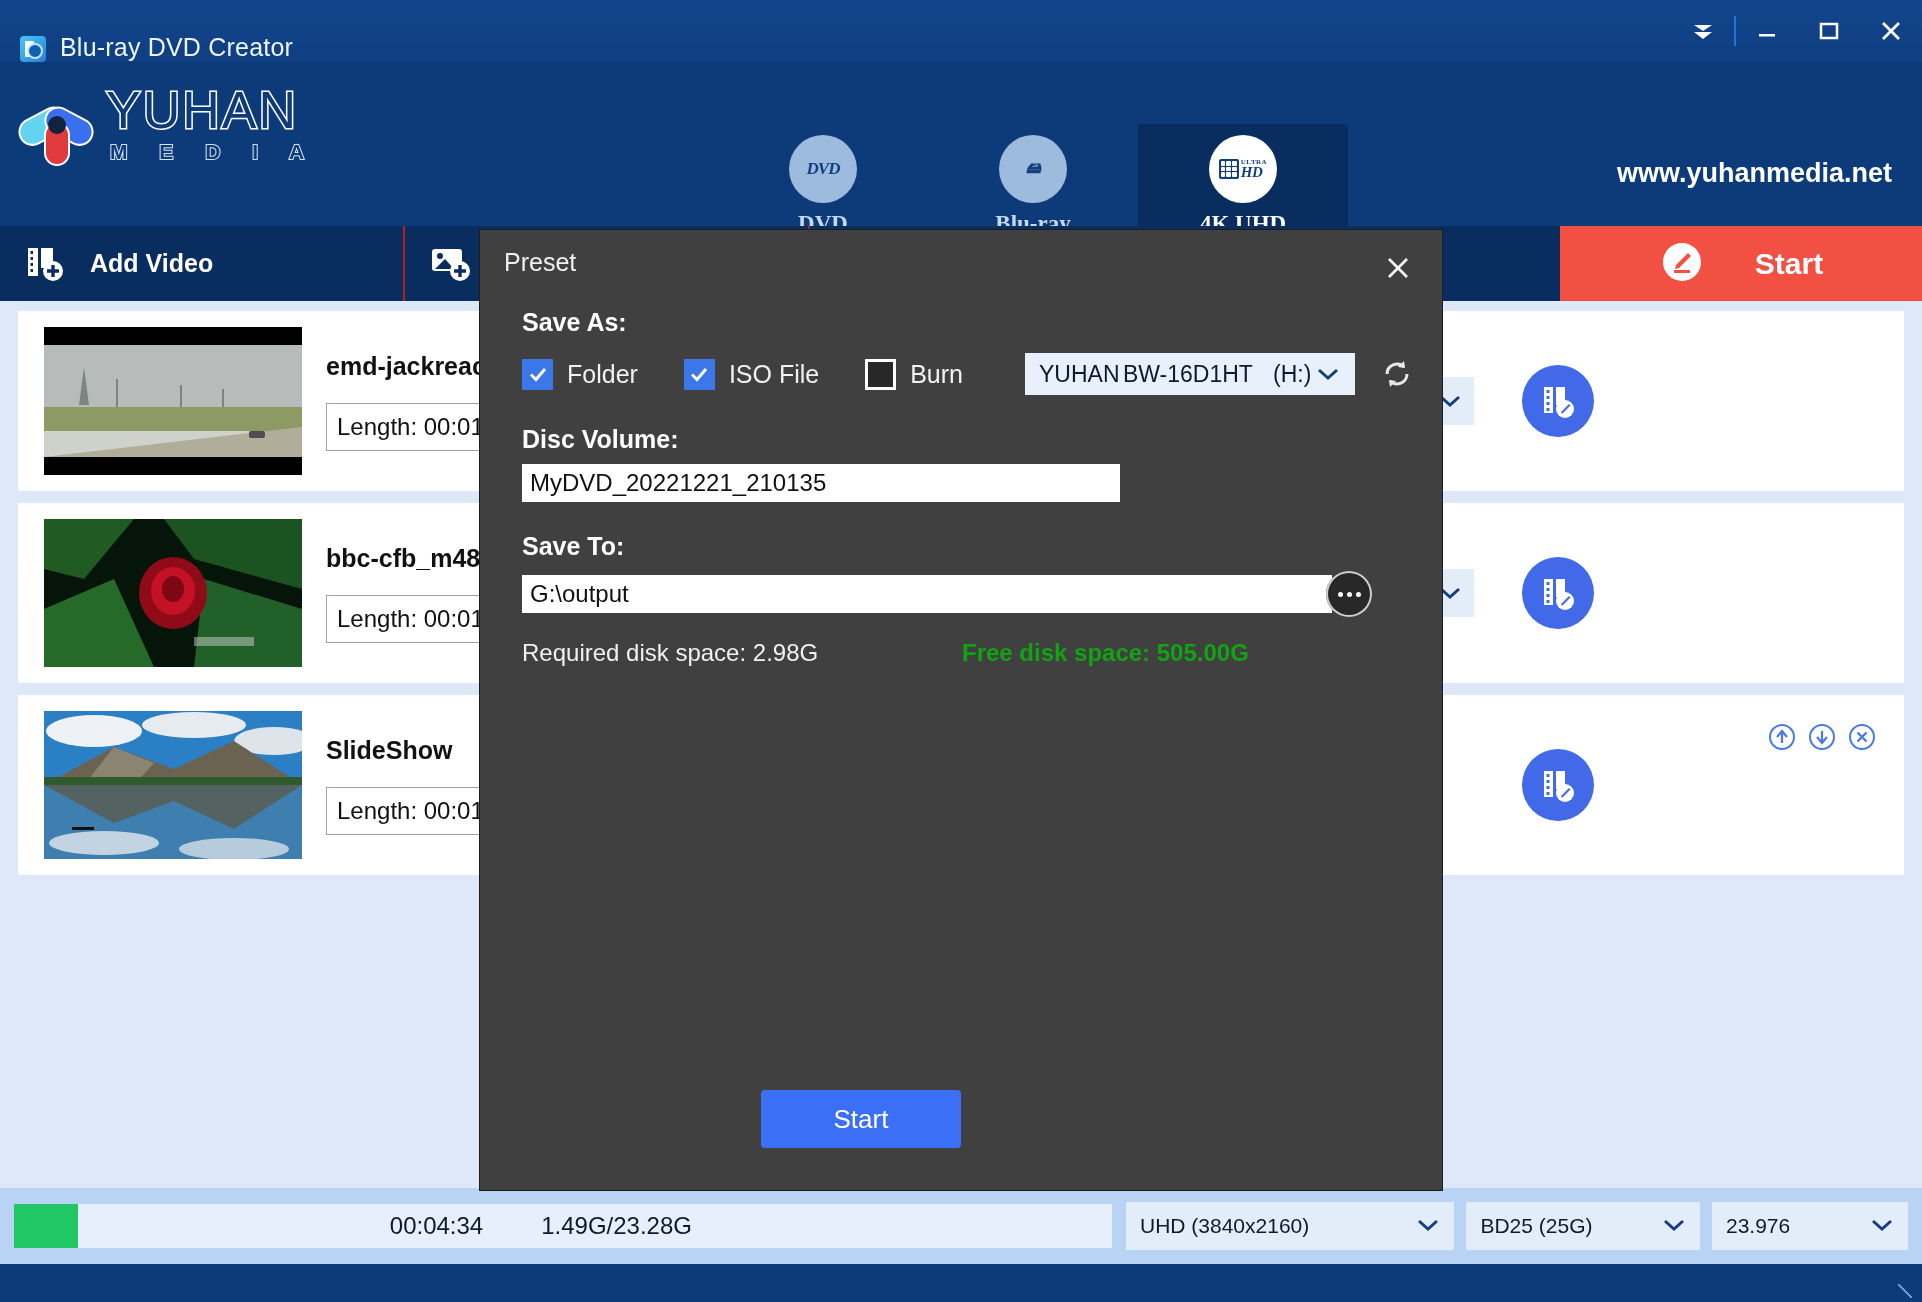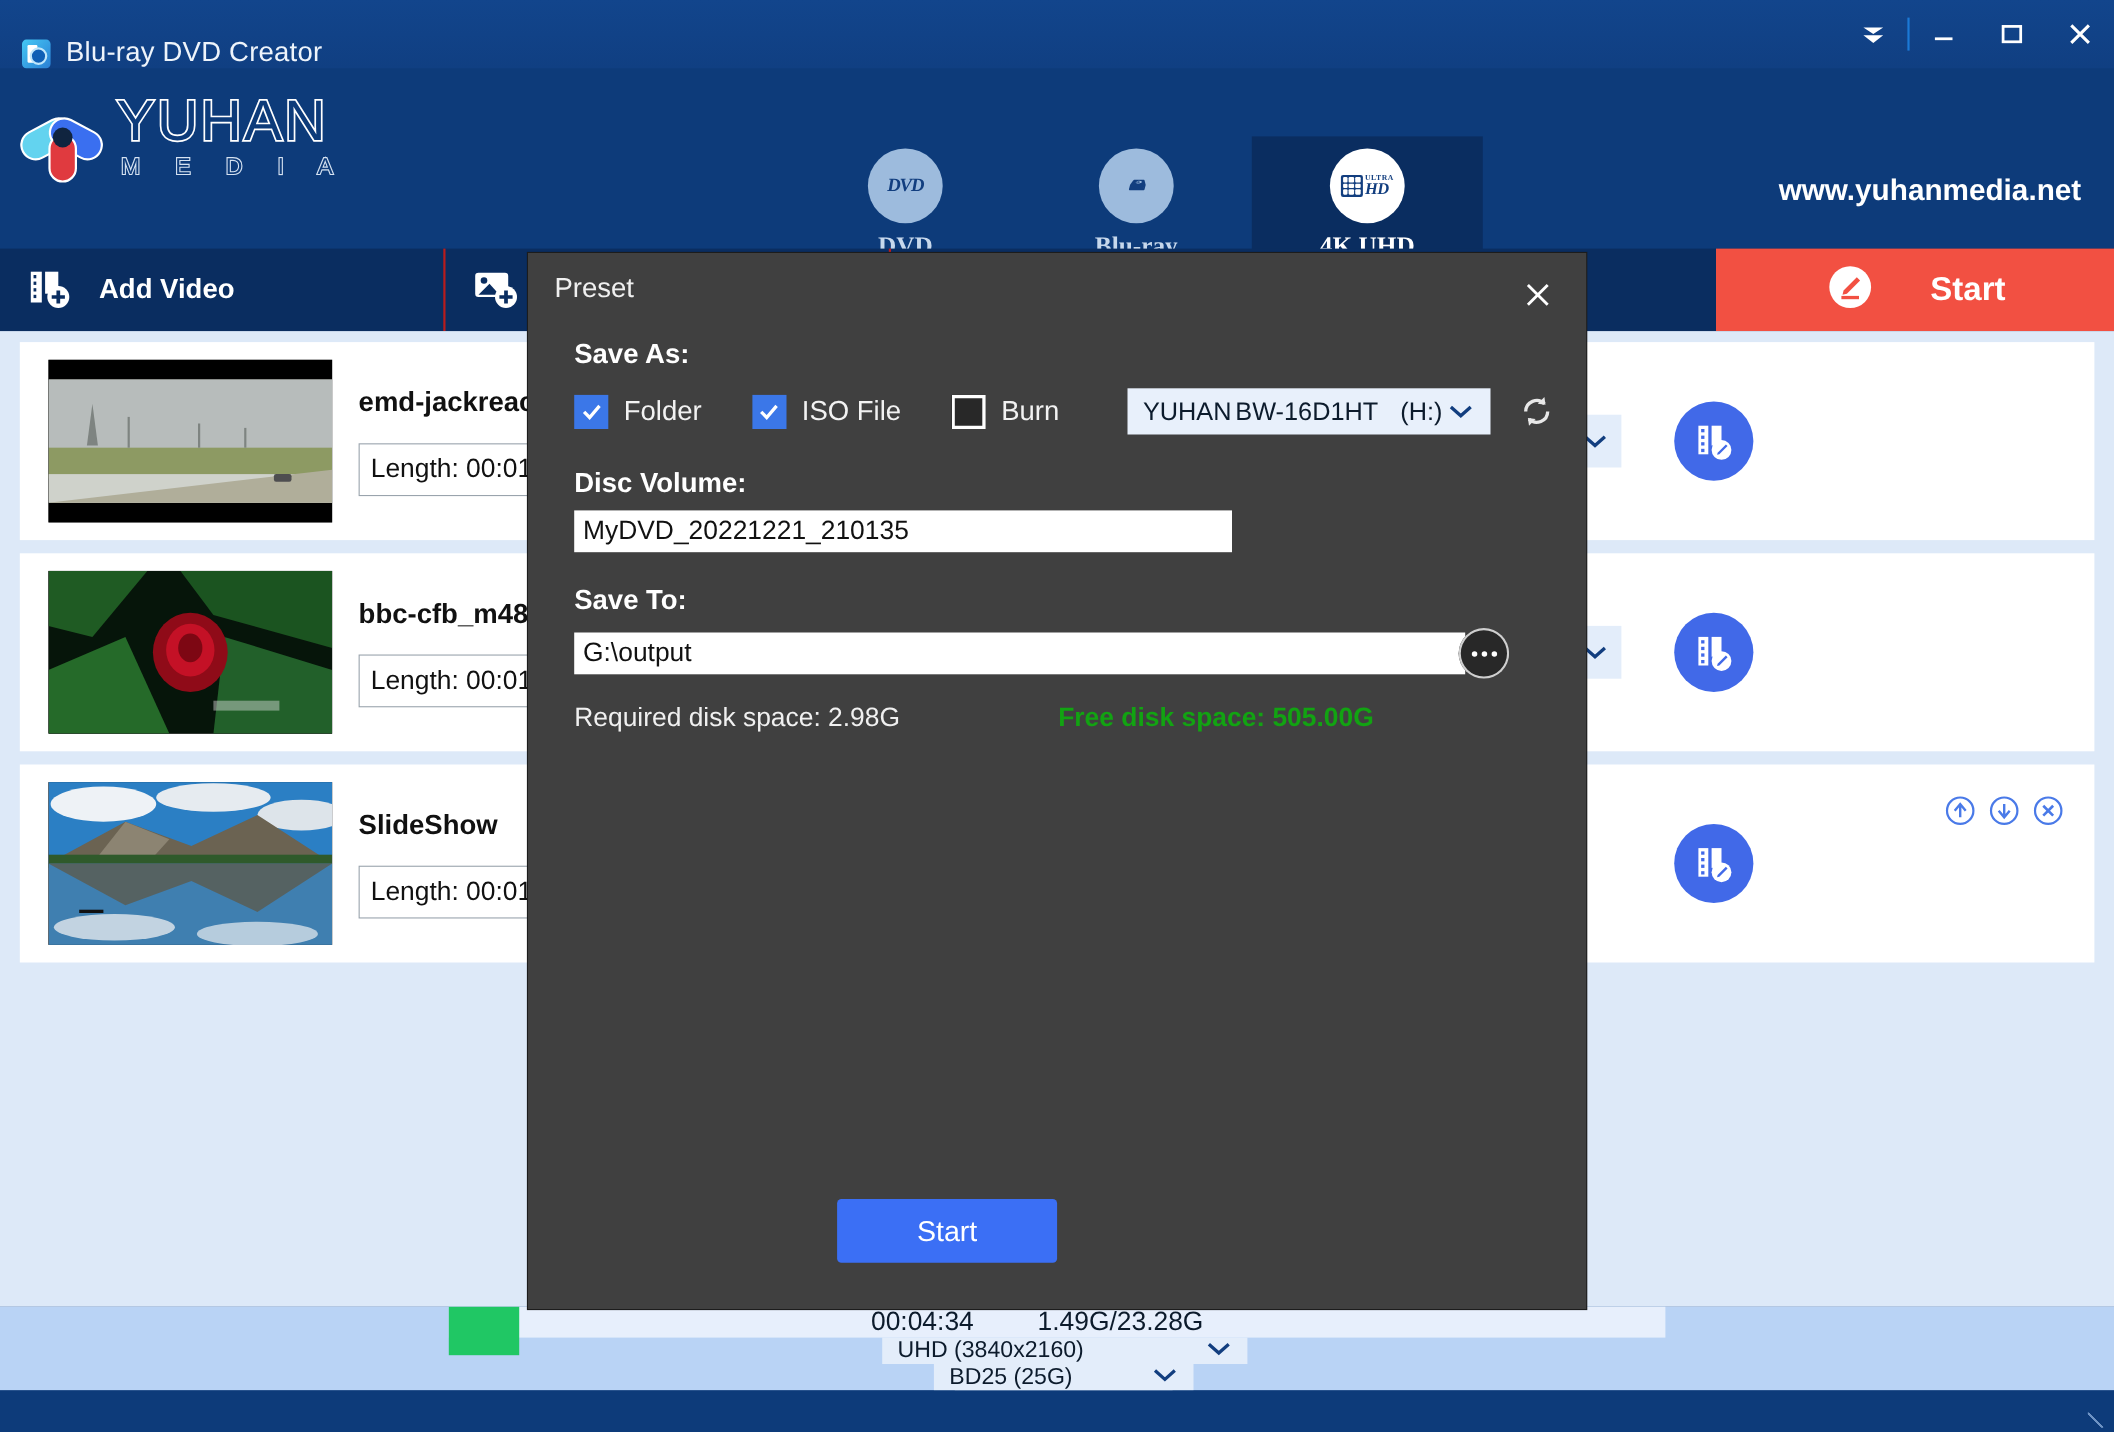--- a/index.html
+++ b/index.html
@@ -77,21 +77,21 @@
   #logo .uhan {
     font-size: 52px; font-weight:400; letter-spacing:2px;
     color:#0d3b7a;
     -webkit-text-stroke: 3px #ffffff;
     paint-order: stroke fill;
     line-height: .95;
   }
   #logo .media {
     font-size: 21px; letter-spacing: 13px; margin-top:4px; margin-left:4px;
     color:#0d3b7a; -webkit-text-stroke: 2px #d6e3f2; paint-order: stroke fill;
-    font-weight:400;
+    font-weight:700;
   }
 
   #formats {
     position:absolute; left:718px; top:62px; height:124px;
     display:flex; align-items:flex-end;font-family:Liberation Serif, serif;
   }
   .fmt {
     width:210px; height:124px;
     display:flex; flex-direction:column; align-items:center; justify-content:center;
     gap:8px;
@@ -175,21 +175,21 @@
     display:flex; align-items:center; justify-content:center;
   }
   .rowicons {
     position:absolute; right:28px; top:28px; display:flex; gap:12px;
   }
   .ricon { width:28px; height:28px; }
 
   
   #bottombar {
     position:absolute; left:0; top:1188px; width:1922px; height:76px;
-    background:#b9d3f5; display:flex; align-items:center; padding:0 14px;flex-direction:column;
+    background:#b9d3f5; display:flex; align-items:center; padding:0 14px;
   }
   #progress {
     width:1106px; height:44px; background:#e7effc; position:relative;
     display:flex; align-items:center; justify-content:flex-end;
     padding-right:420px; gap:58px;
   }
   #progress .fill { position:absolute; left:0; top:0; width:64px; height:44px; background:#20c764; }
   #progress .ptext { font-size:24px; color:#0c1b2c; }
   .botsel {
     height:48px; background:#e3edfa; display:flex; align-items:center;

